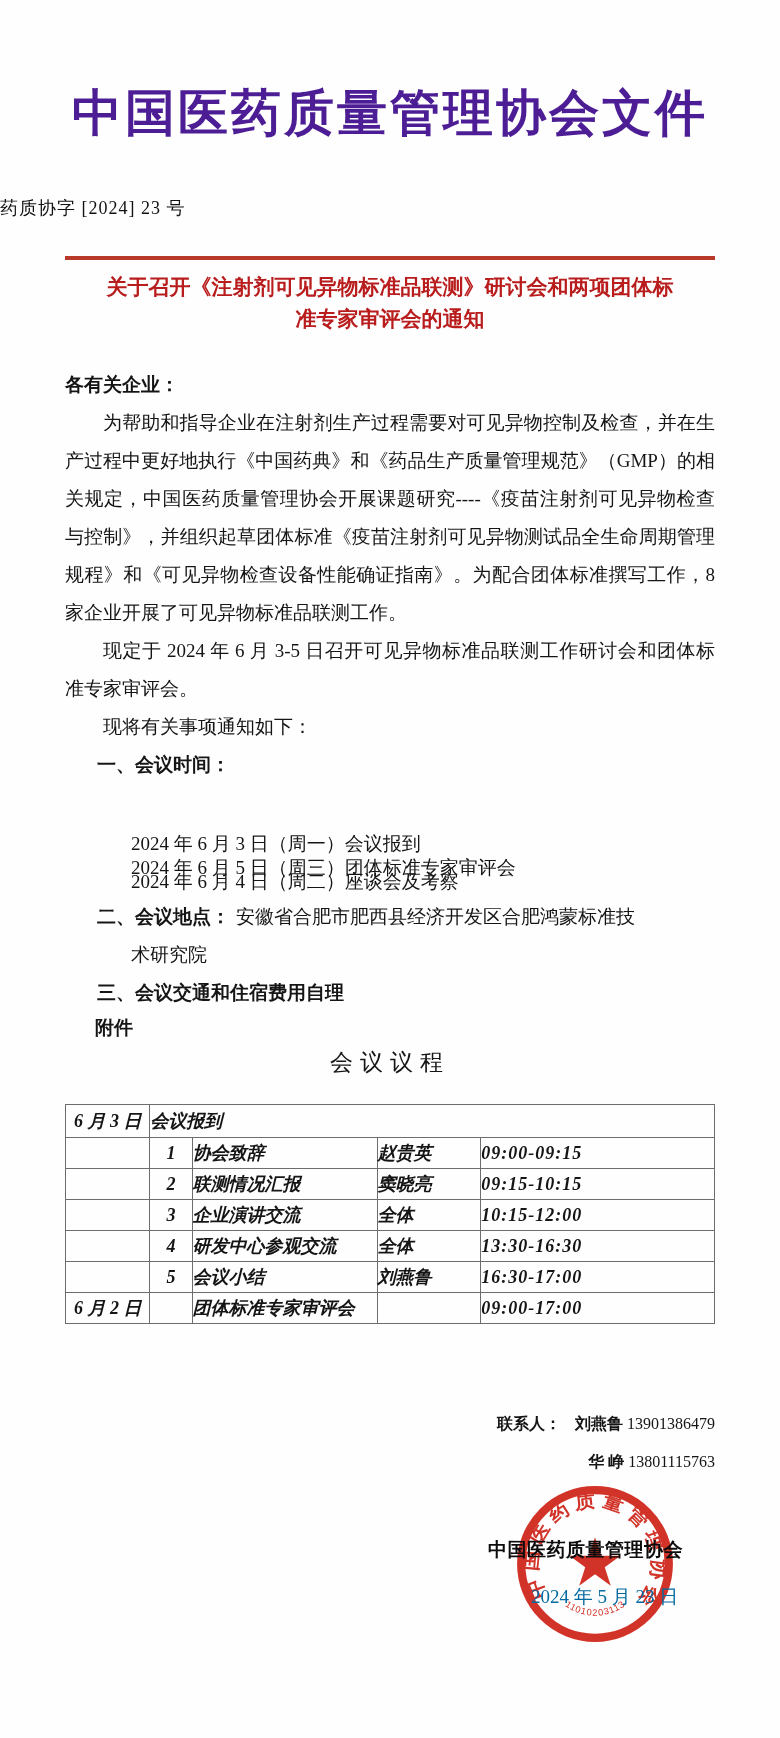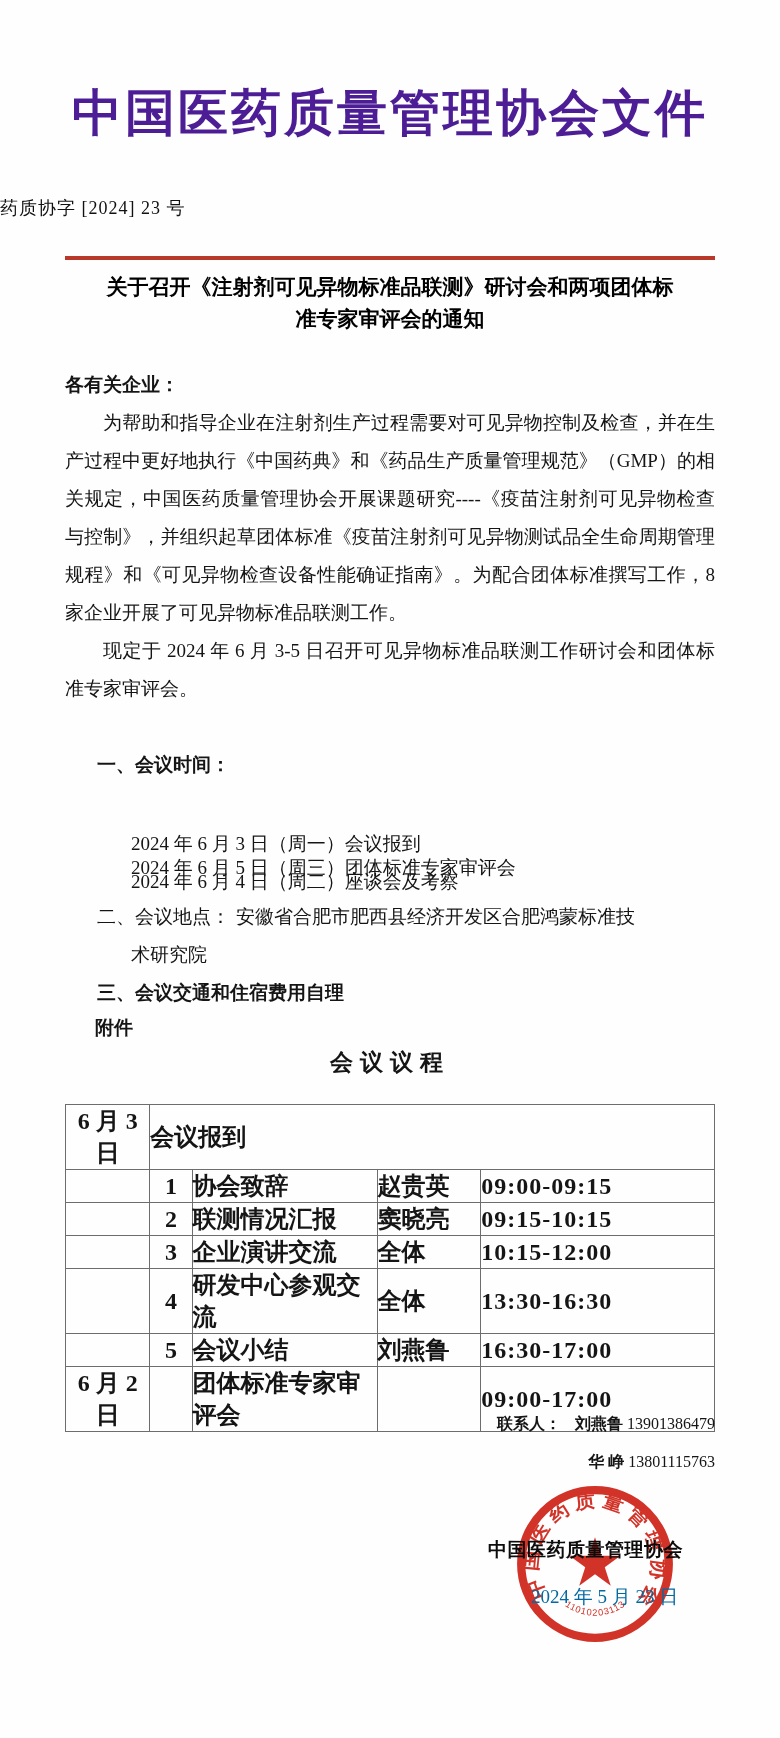--- a/index.html
+++ b/index.html
@@ -17,37 +17,37 @@
     position:absolute; top:196px; left:0; width:780px; text-align:left;
     font-size:18px; letter-spacing:1px; color:#111;
   }
   .red-line {
     position:absolute; top:256px; left:65px; width:650px; height:4px;
     background:#b8382a;
   }
   .doc-title {
     position:absolute; top:271px; left:65px; width:650px; text-align:center;
     font-family:"Liberation Sans", sans-serif; font-weight:700;
-    font-size:21px; line-height:32px; color:#000000;
+    font-size:21px; line-height:32px; color:#b91c1c;
   }
   .tblock { position:absolute; left:65px; width:650px; font-size:19px; line-height:38px; }
   .salutation { font-family:"Liberation Sans", sans-serif; font-weight:700; font-size:19px; }
   .para { text-align:justify; text-indent:2em; }
   .sec-label { font-family:"Liberation Sans", sans-serif; font-weight:700; padding-left:32px; }
   .sched { padding-left:66px;margin-top:41px; }
   .item2 { padding-left:32px; }
-  .item2 .lbl { font-family:"Liberation Sans", sans-serif; font-weight:400; }
+  .item2 .lbl { font-family:"Liberation Sans", sans-serif; font-weight:700; }
   .item2 .txt { padding-left:6px; }
   .item2-cont { padding-left:66px; }
   .attach { font-family:"Liberation Sans", sans-serif; font-weight:700; padding-left:30px; }
-  .agenda-title { text-align:center; font-size:23px; letter-spacing:7px;font-weight:bold; }
+  .agenda-title { text-align:center; font-size:23px; letter-spacing:7px; }
   .agenda-table {
     position:absolute; top:1104px; left:65px; width:650px;
     border-collapse:collapse; table-layout:fixed;
-    font-weight:700; font-size:24px;
+    font-weight:700; font-size:18px;font-style:italic;
   }
   .agenda-table td { border:1px solid #6d6d6d; padding:0; vertical-align:middle; }
   .agenda-table tr.day-row td { height:32px; }
   .agenda-table tr.item-row td { height:30px; }
   .c-date { text-align:center; }
   .c-merged { padding-left:52px; }
   .c-num { text-align:center; }
   .c-act { padding-left:10px; }
   .c-person { padding-left:10px; }
   .c-time { padding-left:24px; letter-spacing:1px; }
@@ -80,20 +80,21 @@
     <div>关于召开《注射剂可见异物标准品联测》研讨会和两项团体标</div>
     <div>准专家审评会的通知</div>
   </div>
 
   <div class="tblock salutation" style="top:366px">各有关企业：</div>
 
   <div class="tblock para" style="top:404px">为帮助和指导企业在注射剂生产过程需要对可见异物控制及检查，并在生产过程中更好地执行《中国药典》和《药品生产质量管理规范》（GMP）的相关规定，中国医药质量管理协会开展课题研究----《疫苗注射剂可见异物检查与控制》，并组织起草团体标准《疫苗注射剂可见异物测试品全生命周期管理规程》和《可见异物检查设备性能确证指南》。为配合团体标准撰写工作，8 家企业开展了可见异物标准品联测工作。</div>
 
   <div class="tblock para" style="top:632px">现定于 2024 年 6 月 3-5 日召开可见异物标准品联测工作研讨会和团体标准专家审评会。</div>
 
+  <div class="tblock para" style="top:708px">现将有关事项通知如下：</div>
 
   <div class="tblock sec-label" style="top:746px">一、会议时间：</div>
 
   <div class="tblock sched" style="top:784px">2024 年 6 月 3 日（周一）会议报到</div>
   <div class="tblock sched" style="top:822px">2024 年 6 月 4 日（周二）座谈会及考察</div>
   <div class="tblock sched" style="top:808px">2024 年 6 月 5 日（周三）团体标准专家审评会</div>
 
   <div class="tblock item2" style="top:898px">
     <span class="lbl">二、会议地点：</span><span class="txt">安徽省合肥市肥西县经济开发区合肥鸿蒙标准技</span>
   </div>

